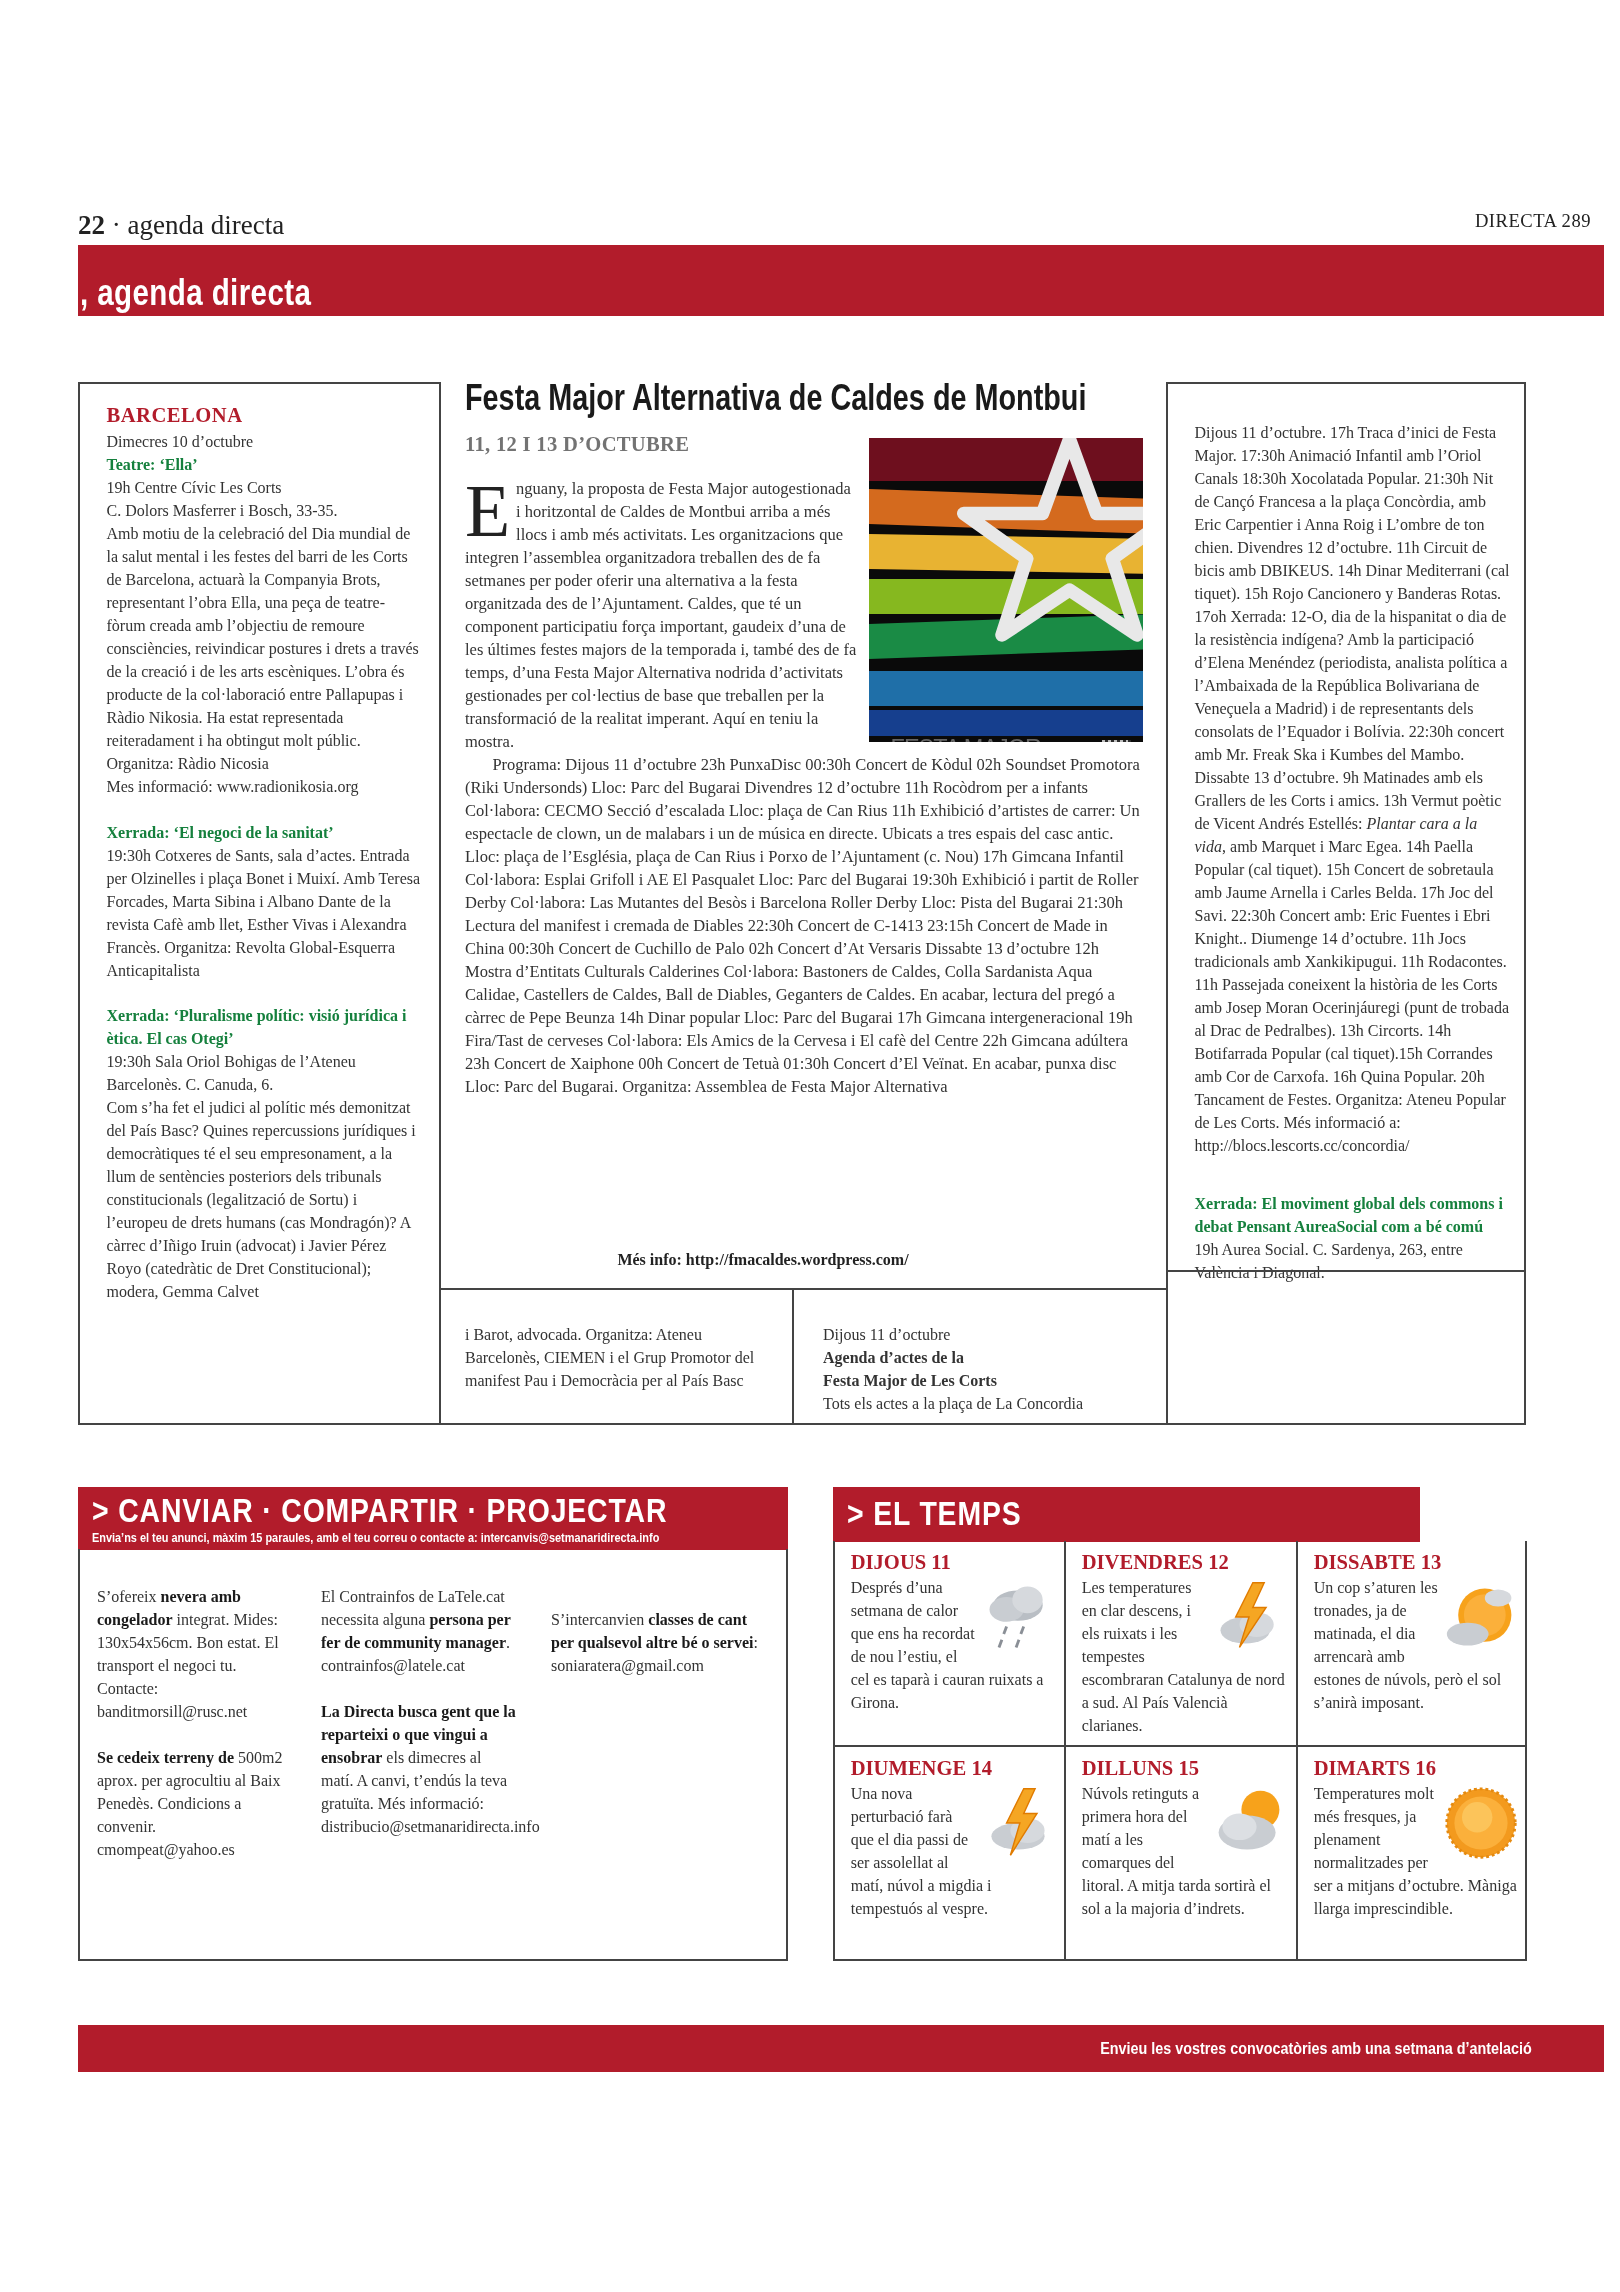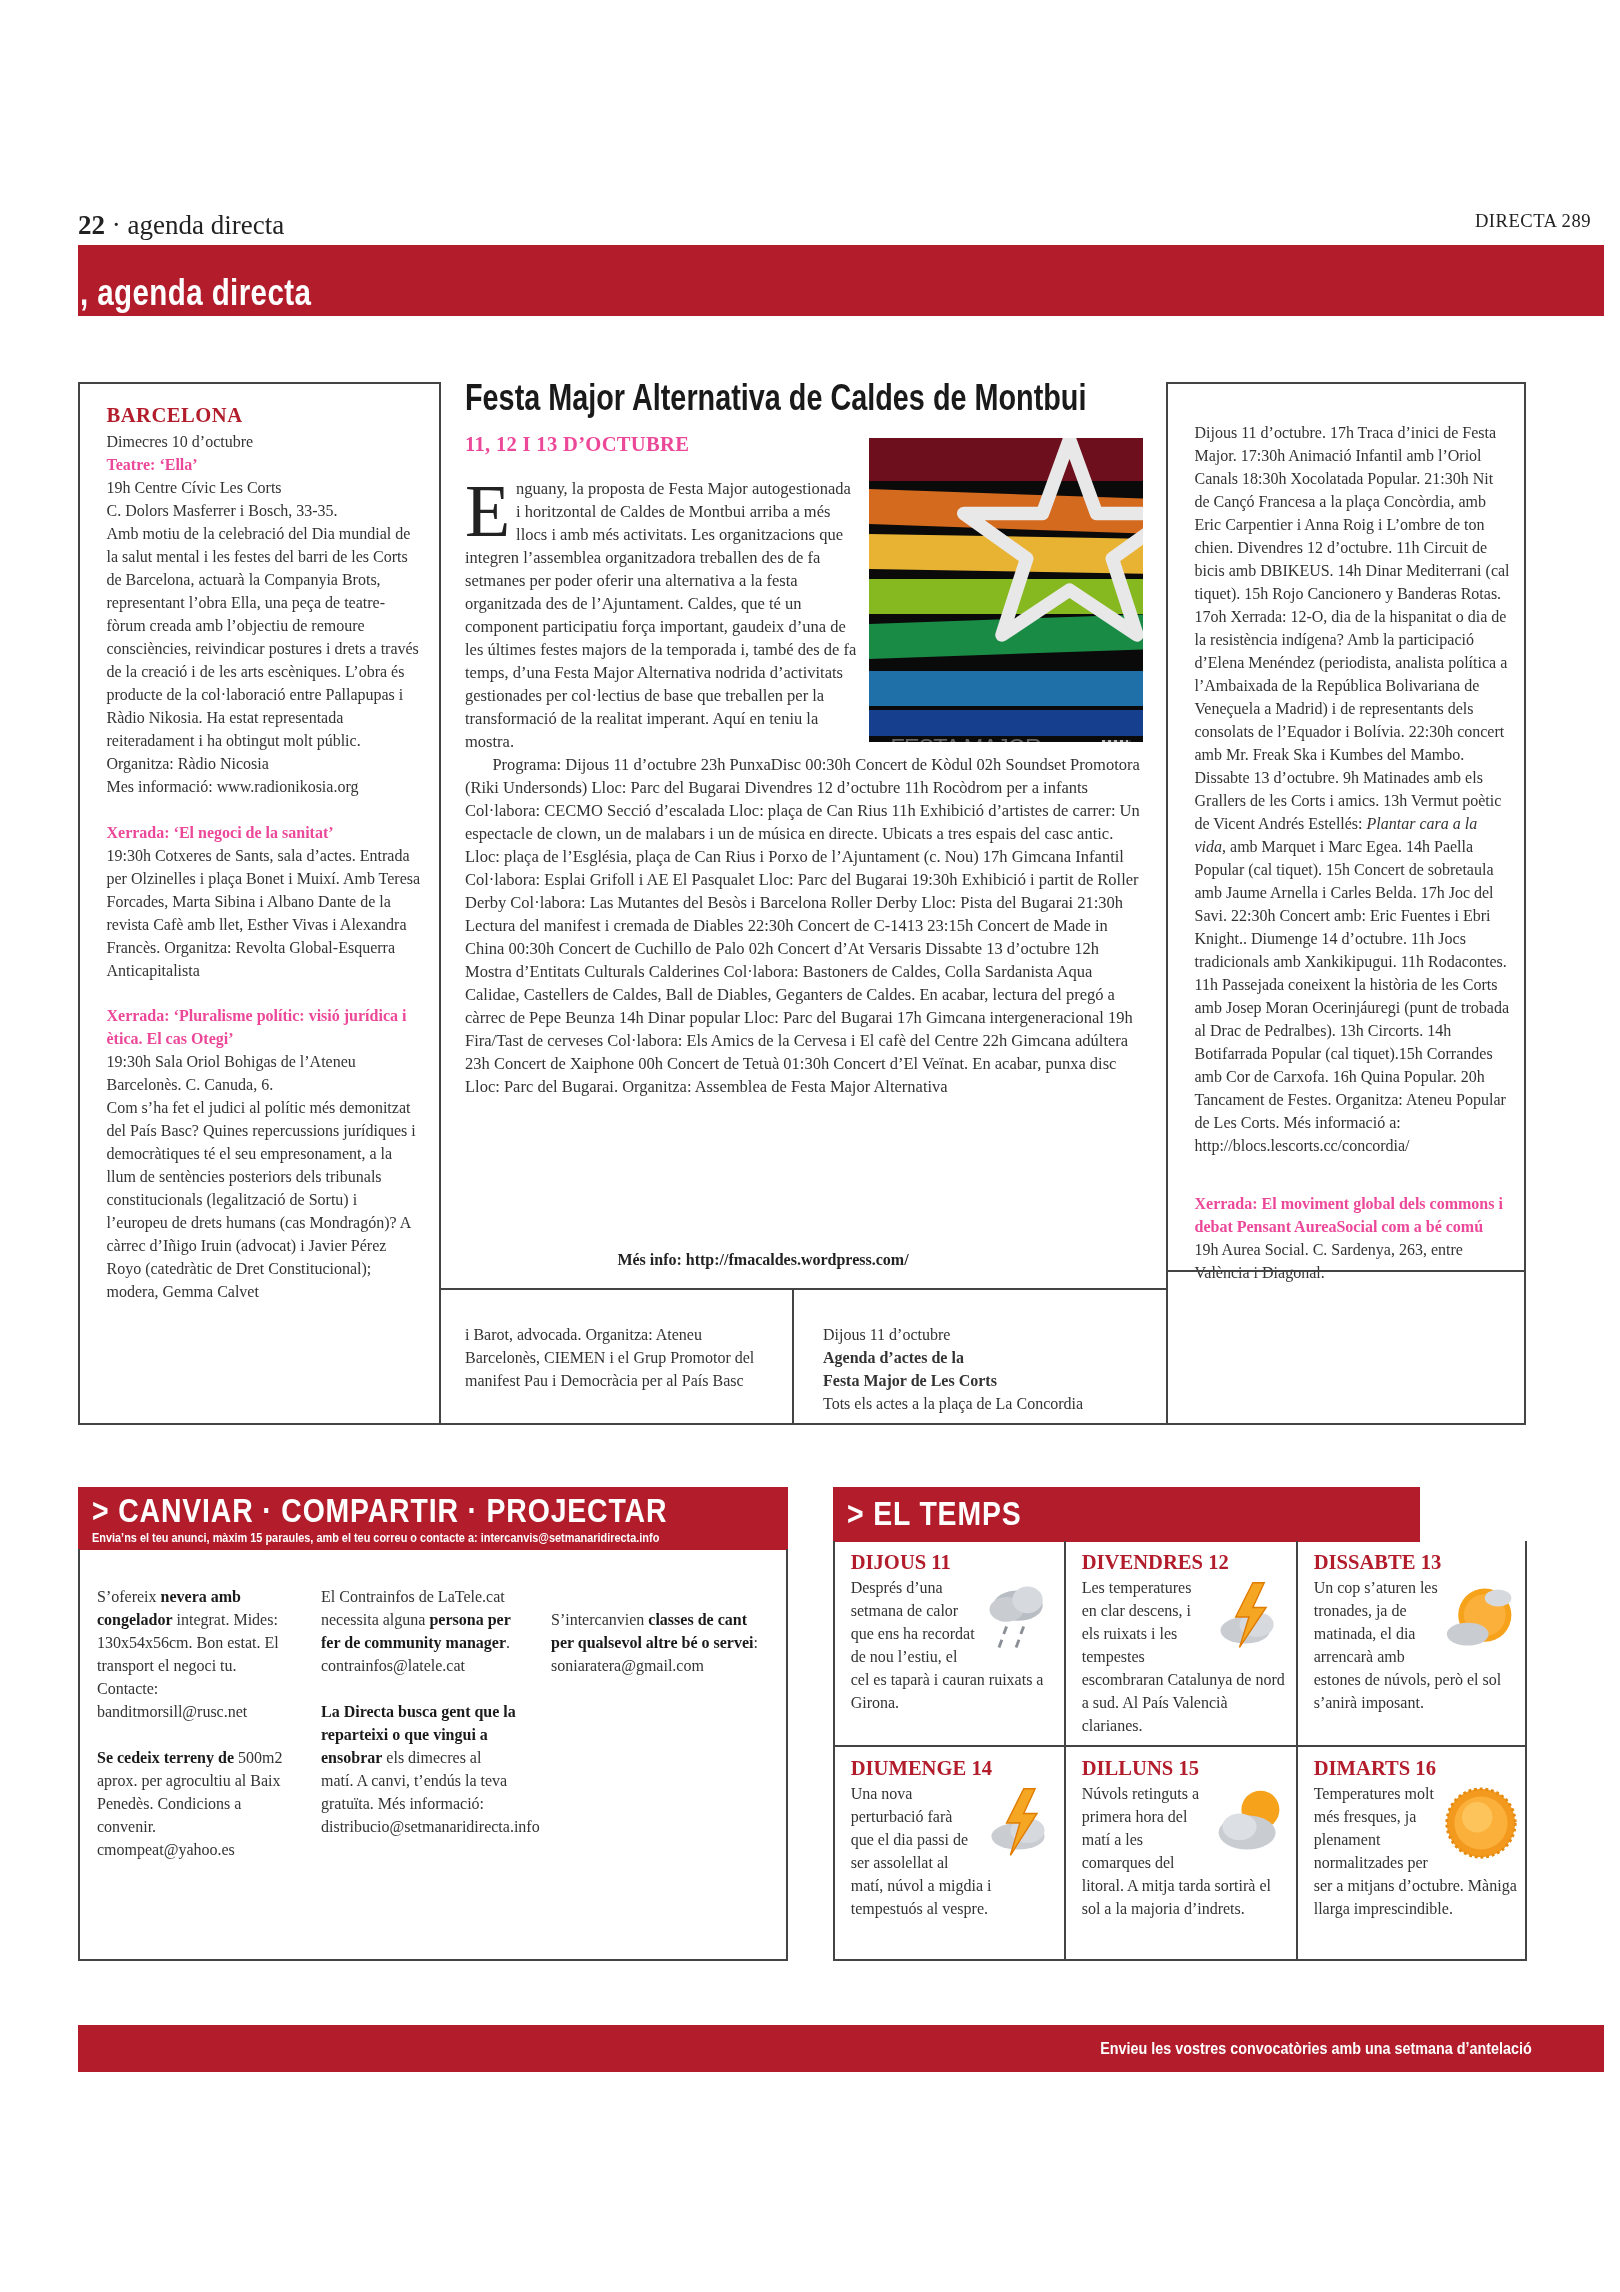--- a/index.html
+++ b/index.html
@@ -19,26 +19,26 @@
   
   .box { border: 2px solid #444; background: #fff; }
   .col-left { left: 78px; top: 382px; width: 363px; height: 1043px; padding: 19.6px 17.6px 0 26.5px; }
   .col-right { left: 1166px; top: 382px; width: 360px; height: 1043px; padding: 37px 13.7px 0 26.5px; }
   .mid-bottom { left: 439px; top: 1288px; width: 729px; height: 137px; border: 2px solid #444; border-bottom: 2px solid #444; }
   .mid-bottom .sep { position: absolute; left: 351px; top: 0; bottom: 0; width: 2px; background: #444; }
   .mid-frame { left: 439px; top: 382px; width: 729px; height: 908px; border-left: 2px solid #444; border-right: 2px solid #444; border-bottom: 2px solid #444; }
 
   .city { font-size: 20.6px; font-weight: bold; color: #b21c2b; letter-spacing: 0.5px; margin-bottom: 3.9px; }
   .p { font-size: 16px; line-height: 23px; color: #333; }
-  .p b { color: #ec4899; }
+  .p b { color: #15803d; }
   .gap { height: 22.5px; }
 
   
   .art-title { left: 465px; top: 377px; font-family: "Liberation Sans", "DejaVu Sans", sans-serif; font-weight: bold; font-size: 36px; color: #1a1a1a; transform: scaleX(0.8); transform-origin: left top; white-space: nowrap; }
-  .art-date { left: 465px; top: 433px; font-size: 20.6px; font-weight: bold; color: #ec4899; letter-spacing: 0.3px; }
+  .art-date { left: 465px; top: 433px; font-size: 20.6px; font-weight: bold; color: #737373; letter-spacing: 0.3px; }
   .art-body { left: 465px; top: 477px; width: 678px; font-size: 16.5px; line-height: 23px; color: #333; font-family: "Liberation Serif", serif; }
   .art-body .dropcap { float: left; font-size: 74px; line-height: 61px; margin: 3.9px 5.9px 0 0; color: #222; font-family: "Liberation Serif", serif; }
   .art-img { float: right; width: 274px; height: 304px; margin: -39px 0 5.9px 11.8px; background: #0a0a0a; position: relative; overflow: hidden; }
   .stripe { position: absolute; left: 0; width: 100%; height: 35px; transform-origin: left center; }
   .star { position: absolute; right: -39px; top: -9.8px; width: 225px; height: 225px; }
   .poster-sub { position: absolute; left: 21.6px; top: 299px; font-family: "Liberation Sans", sans-serif; font-size: 23.5px; color: #666; letter-spacing: -1px; }
   .poster-main { position: absolute; left: 19.6px; top: 321px; font-family: "Liberation Sans", sans-serif; font-weight: bold; font-size: 20.6px; color: #fff; transform: scaleX(0.82); transform-origin: left top; }
   .qr { position: absolute; right: 11.8px; top: 302px; width: 29px; height: 33px; background: repeating-linear-gradient(90deg,#ddd 0 2.9px,#333 2.9px 5.9px), #ccc; opacity: 0.85; }
   .poster-small { position: absolute; left: 186px; top: 308px; width: 39px; height: 29px; border-left: 1px solid #777; padding-left: 3.9px; font-family: "Liberation Sans", sans-serif; font-size: 5.9px; color: #bbb; line-height: 6.9px; }
   .art-more { left: 441px; top: 1251px; width: 644px; text-align: center; font-size: 16px; font-weight: bold; color: #222; }

